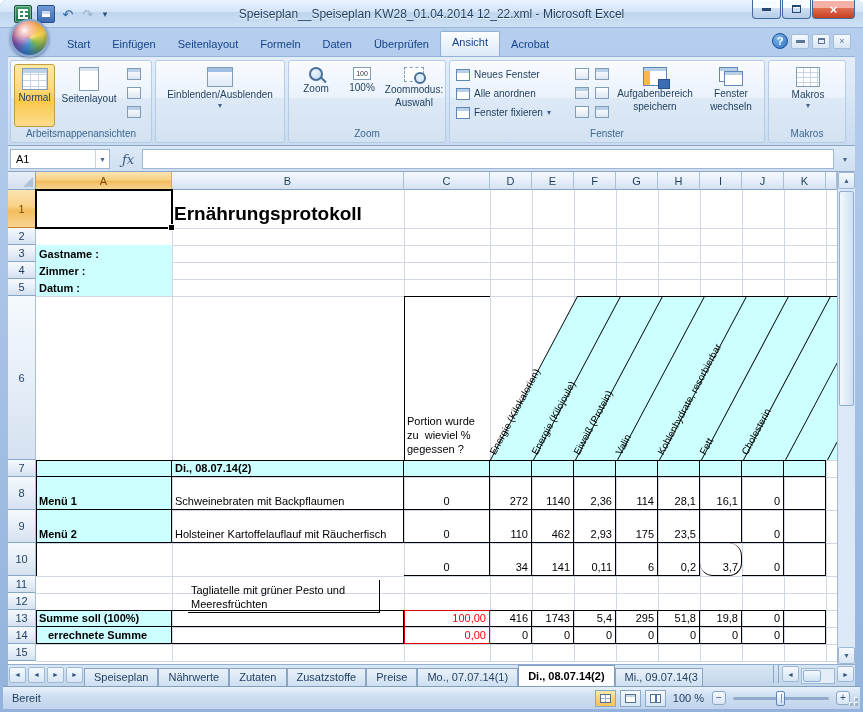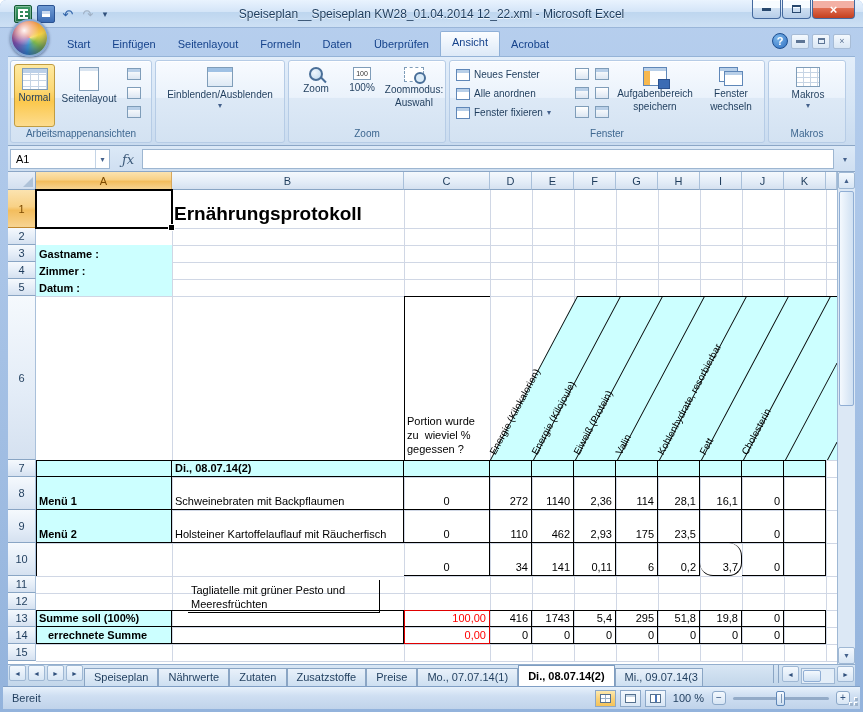--- a/index.html
+++ b/index.html
@@ -92,21 +92,21 @@
 .band{background:#ccffff;border-left:1px solid #000;border-top:1px solid #000;transform:skewX(-28deg);transform-origin:0 100%;}
 .bandline{top:0;height:100%;width:1px;background:#000;}
 .rot{transform:rotate(-62deg);transform-origin:0 100%;font-size:10px;height:12px;line-height:12px;white-space:nowrap;color:#000;}
 .selbox{border:2px solid #000;z-index:5;}
 .selbox::after{content:"";position:absolute;right:-4px;bottom:-4px;width:5px;height:5px;background:#000;border:1px solid #fff;}
 .redbox{border:1px solid #e00000;z-index:4;}
 .vscroll{background:#dce8f5;border-left:1px solid #9fb8d4;z-index:6;}
 .sbtn{border:1px solid #9fb8d4;border-radius:2px;background:linear-gradient(#f4f9fe,#d7e5f4);font-size:7px;color:#44618c;display:flex;align-items:center;justify-content:center;}
 .sthumb{border:1px solid #90aed4;border-radius:2px;background:linear-gradient(90deg,#f4f9fe,#cfe0f2);}
 
-#tabbar{left:8px;top:664px;width:847px;height:22px;background:linear-gradient(#d8e6f4,#c2d6ea);border-top:1px solid #93aecd;display:flex;align-items:flex-start;position:absolute;}
+#tabbar{left:8px;top:664px;width:847px;height:22px;background:linear-gradient(#d8e6f4,#c2d6ea);border-top:1px solid #93aecd;display:flex;align-items:center;position:absolute;}
 .tnav{width:17px;height:16px;margin:0 1px 2px 1px;border:1px solid #9fb8d4;border-radius:2px;background:linear-gradient(#f4f9fe,#d7e5f4);font-size:7px;color:#30507c;display:flex;align-items:center;justify-content:center;flex:none;}
 .stab{height:18px;margin-bottom:0;padding:2px 9px 0 9px;font-size:11px;color:#1e3c5c;background:linear-gradient(#e9f1fa,#cddff1);border:1px solid #8aa5c4;border-bottom:none;flex:none;white-space:nowrap;overflow:hidden;}
 .stab.active{background:#fff;font-weight:bold;color:#000;height:21px;padding-top:4px;border-color:#7f9dc0;z-index:2;position:relative;}
 .stab.cut{max-width:88px;}
 #tabsplit{width:6px;height:18px;margin:0 2px 1px 2px;border-left:1px solid #8aa5c4;border-right:1px solid #8aa5c4;flex:none;}
 #hscroll{display:flex;align-items:flex-end;margin-left:auto;padding-bottom:2px;flex:none;}
 .htrack{width:34px;height:16px;background:#e4eef8;border:1px solid #9fb8d4;margin:0 1px;position:relative;}
 .hthumb{position:absolute;left:1px;top:1px;width:18px;height:12px;background:linear-gradient(#f4f9fe,#cfe0f2);border:1px solid #90aed4;border-radius:2px;}
 
 #status{left:3px;top:686px;width:857px;height:23px;background:linear-gradient(#e7f1fb,#cfdff2 40%,#c0d3ea);border-top:1px solid #7f9ec4;display:flex;align-items:center;font-size:11px;color:#1e3c5c;position:absolute;}

